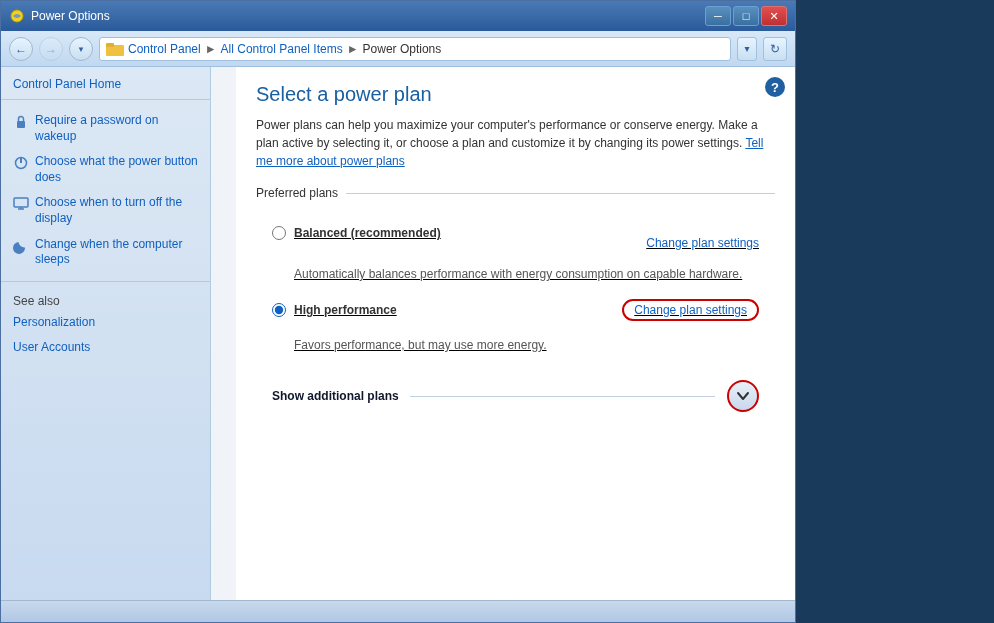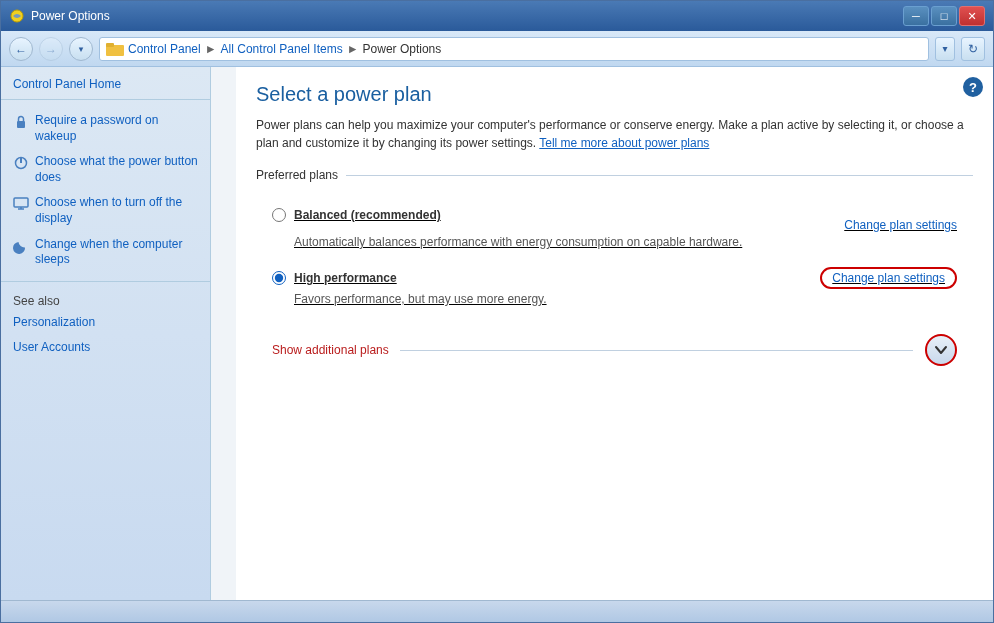--- a/index.html
+++ b/index.html
@@ -7,21 +7,21 @@
       font-family: 'Segoe UI', Tahoma, sans-serif;
       font-size: 12px;
       background: #1a3a5c;
       width: 994px;
       height: 623px;
       overflow: hidden;
     }
 
     
     .window {
-      width: 994px;
+      width: 796px;
       height: 623px;
       border: 1px solid #4a6fa0;
       display: flex;
       flex-direction: column;
       background: #fff;
     }
 
     .title-bar {
       height: 30px;
       background: linear-gradient(to bottom, #4a7ab5 0%, #2a5a9a 100%);
@@ -291,42 +291,43 @@
       cursor: pointer;
     }
     .plan-name {
       font-size: 12px;
       color: #333;
       font-weight: bold;
     }
     .plan-desc {
       font-size: 12px;
       color: #555;
-      margin-top: 3px;
+      margin-top: 17px;
       margin-left: 22px;
     }
     .change-settings-link {
       color: #1060c0;
       font-size: 12px;
       text-decoration: none;
       cursor: pointer;
       margin-top: 20px;
     }
 
     
     .additional-plans-row {
       display: flex;
       align-items: center;
       margin-top: 20px;
       padding: 0 16px;
     }
     .additional-plans-label {
       font-size: 12px;
-      color: #b91c1c;
+      color: #0f172a;
       margin-right: 11px;
+      font-weight: bold;
     }
     .additional-plans-line {
       flex: 1;
       height: 1px;
       background: #c0d0e0;
       margin-right: 12px;
     }
     .expand-btn {
       width: 32px;
       height: 32px;

